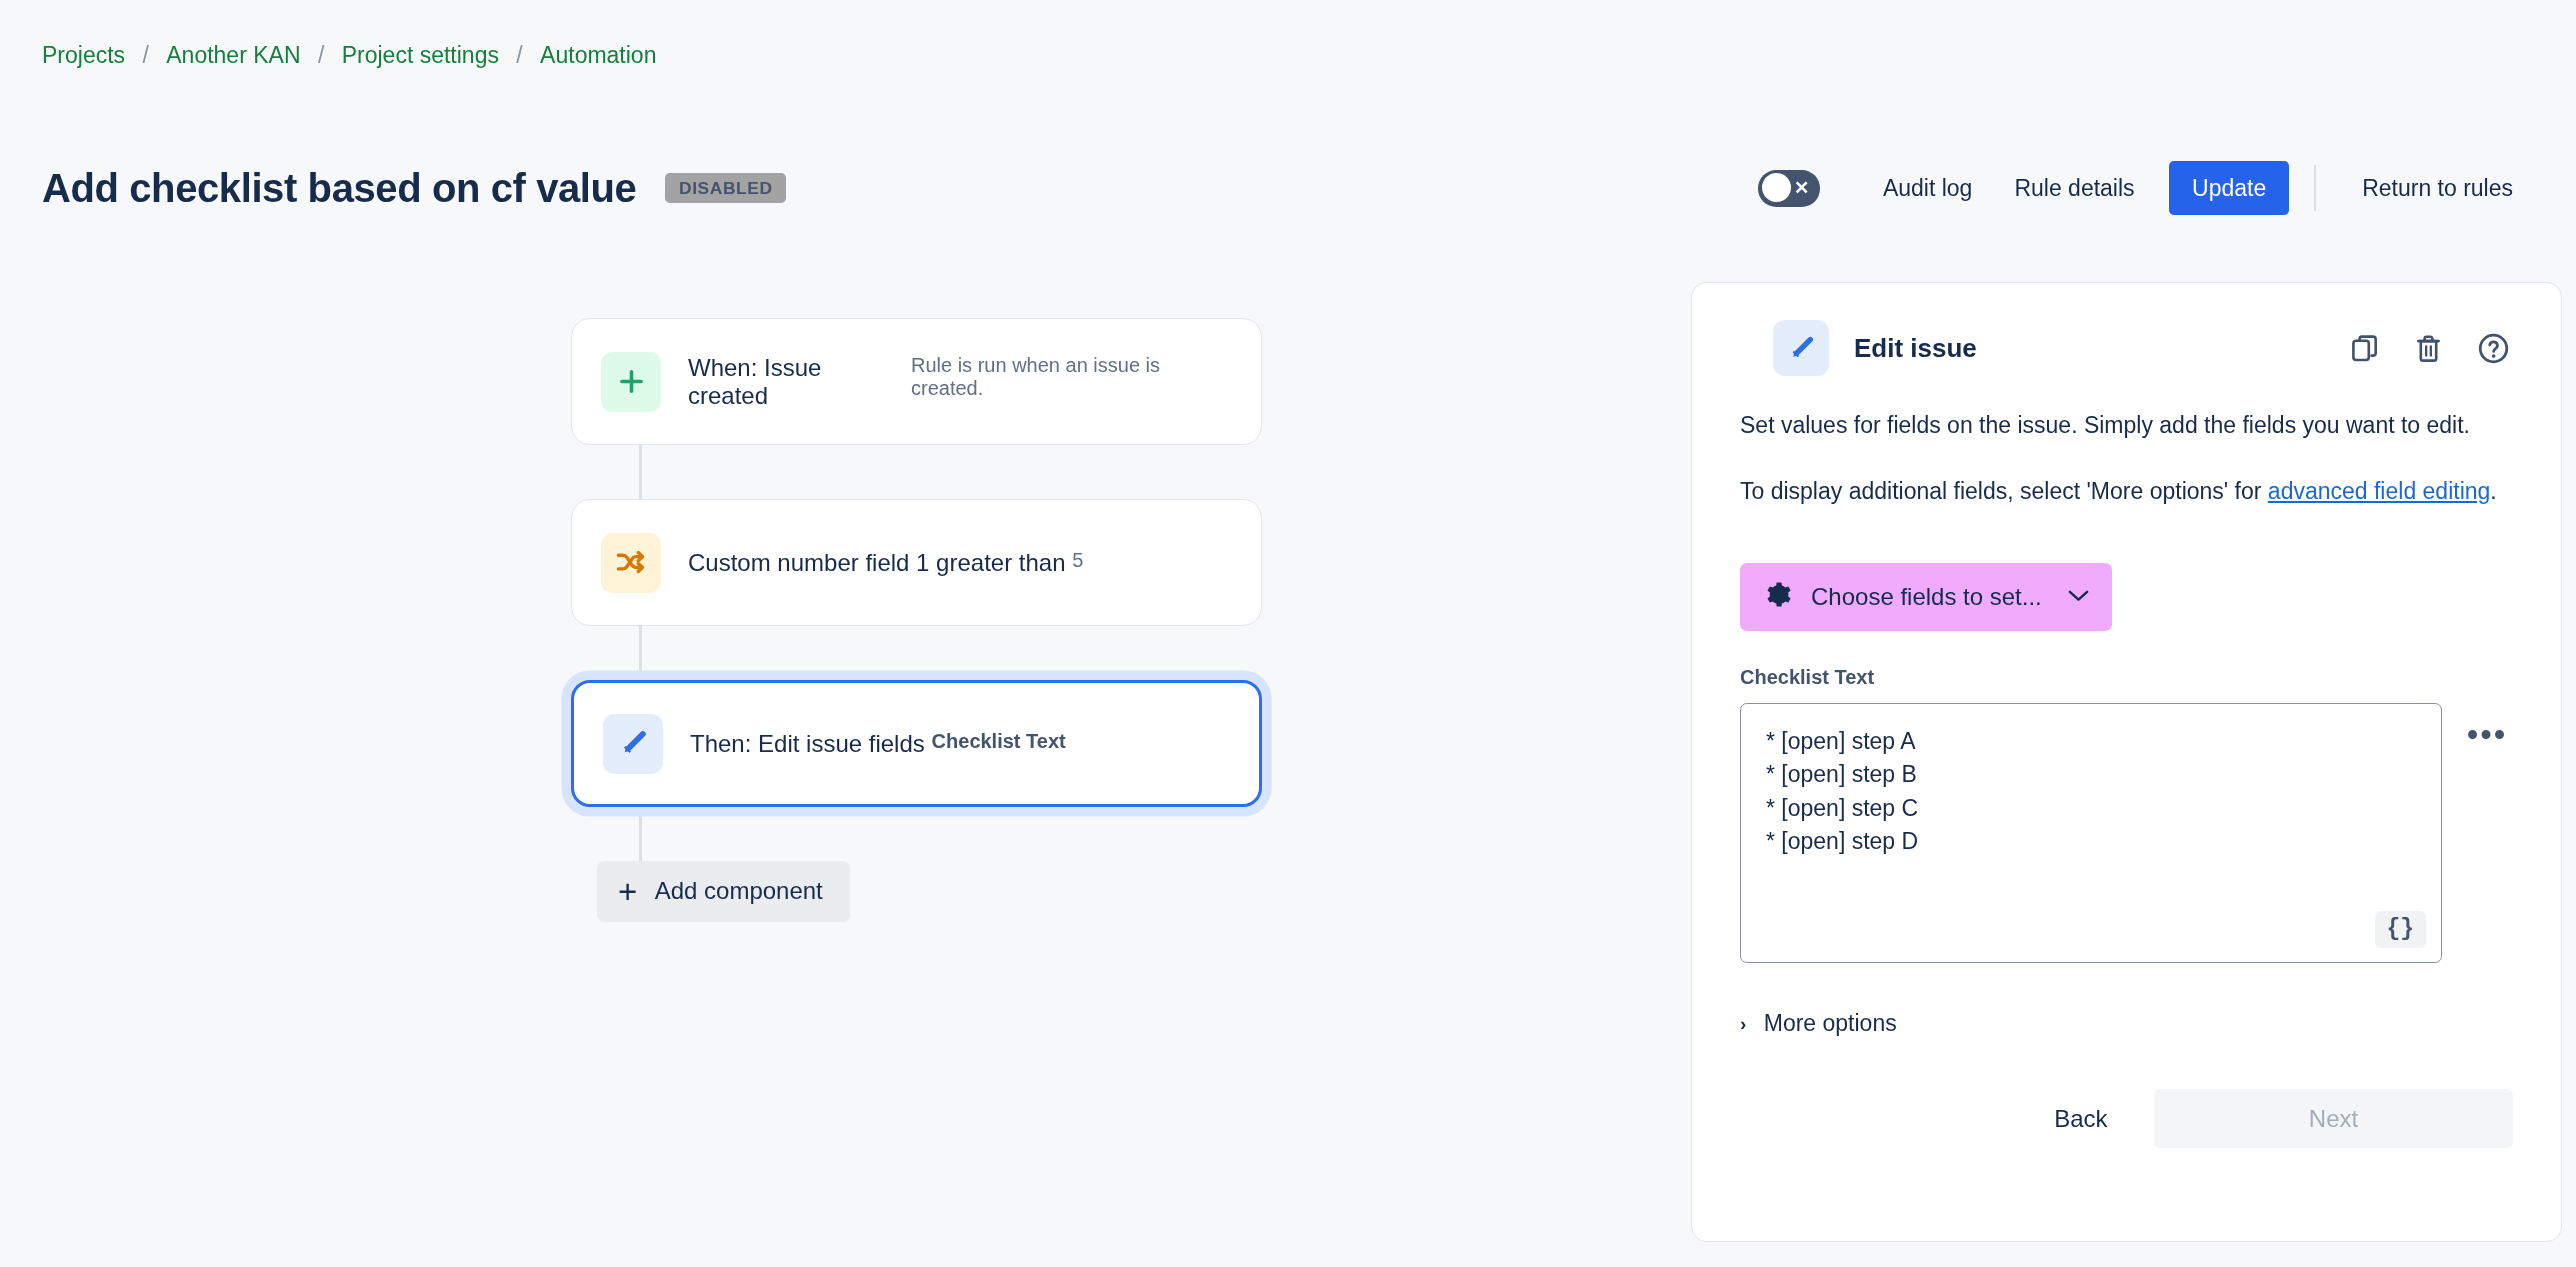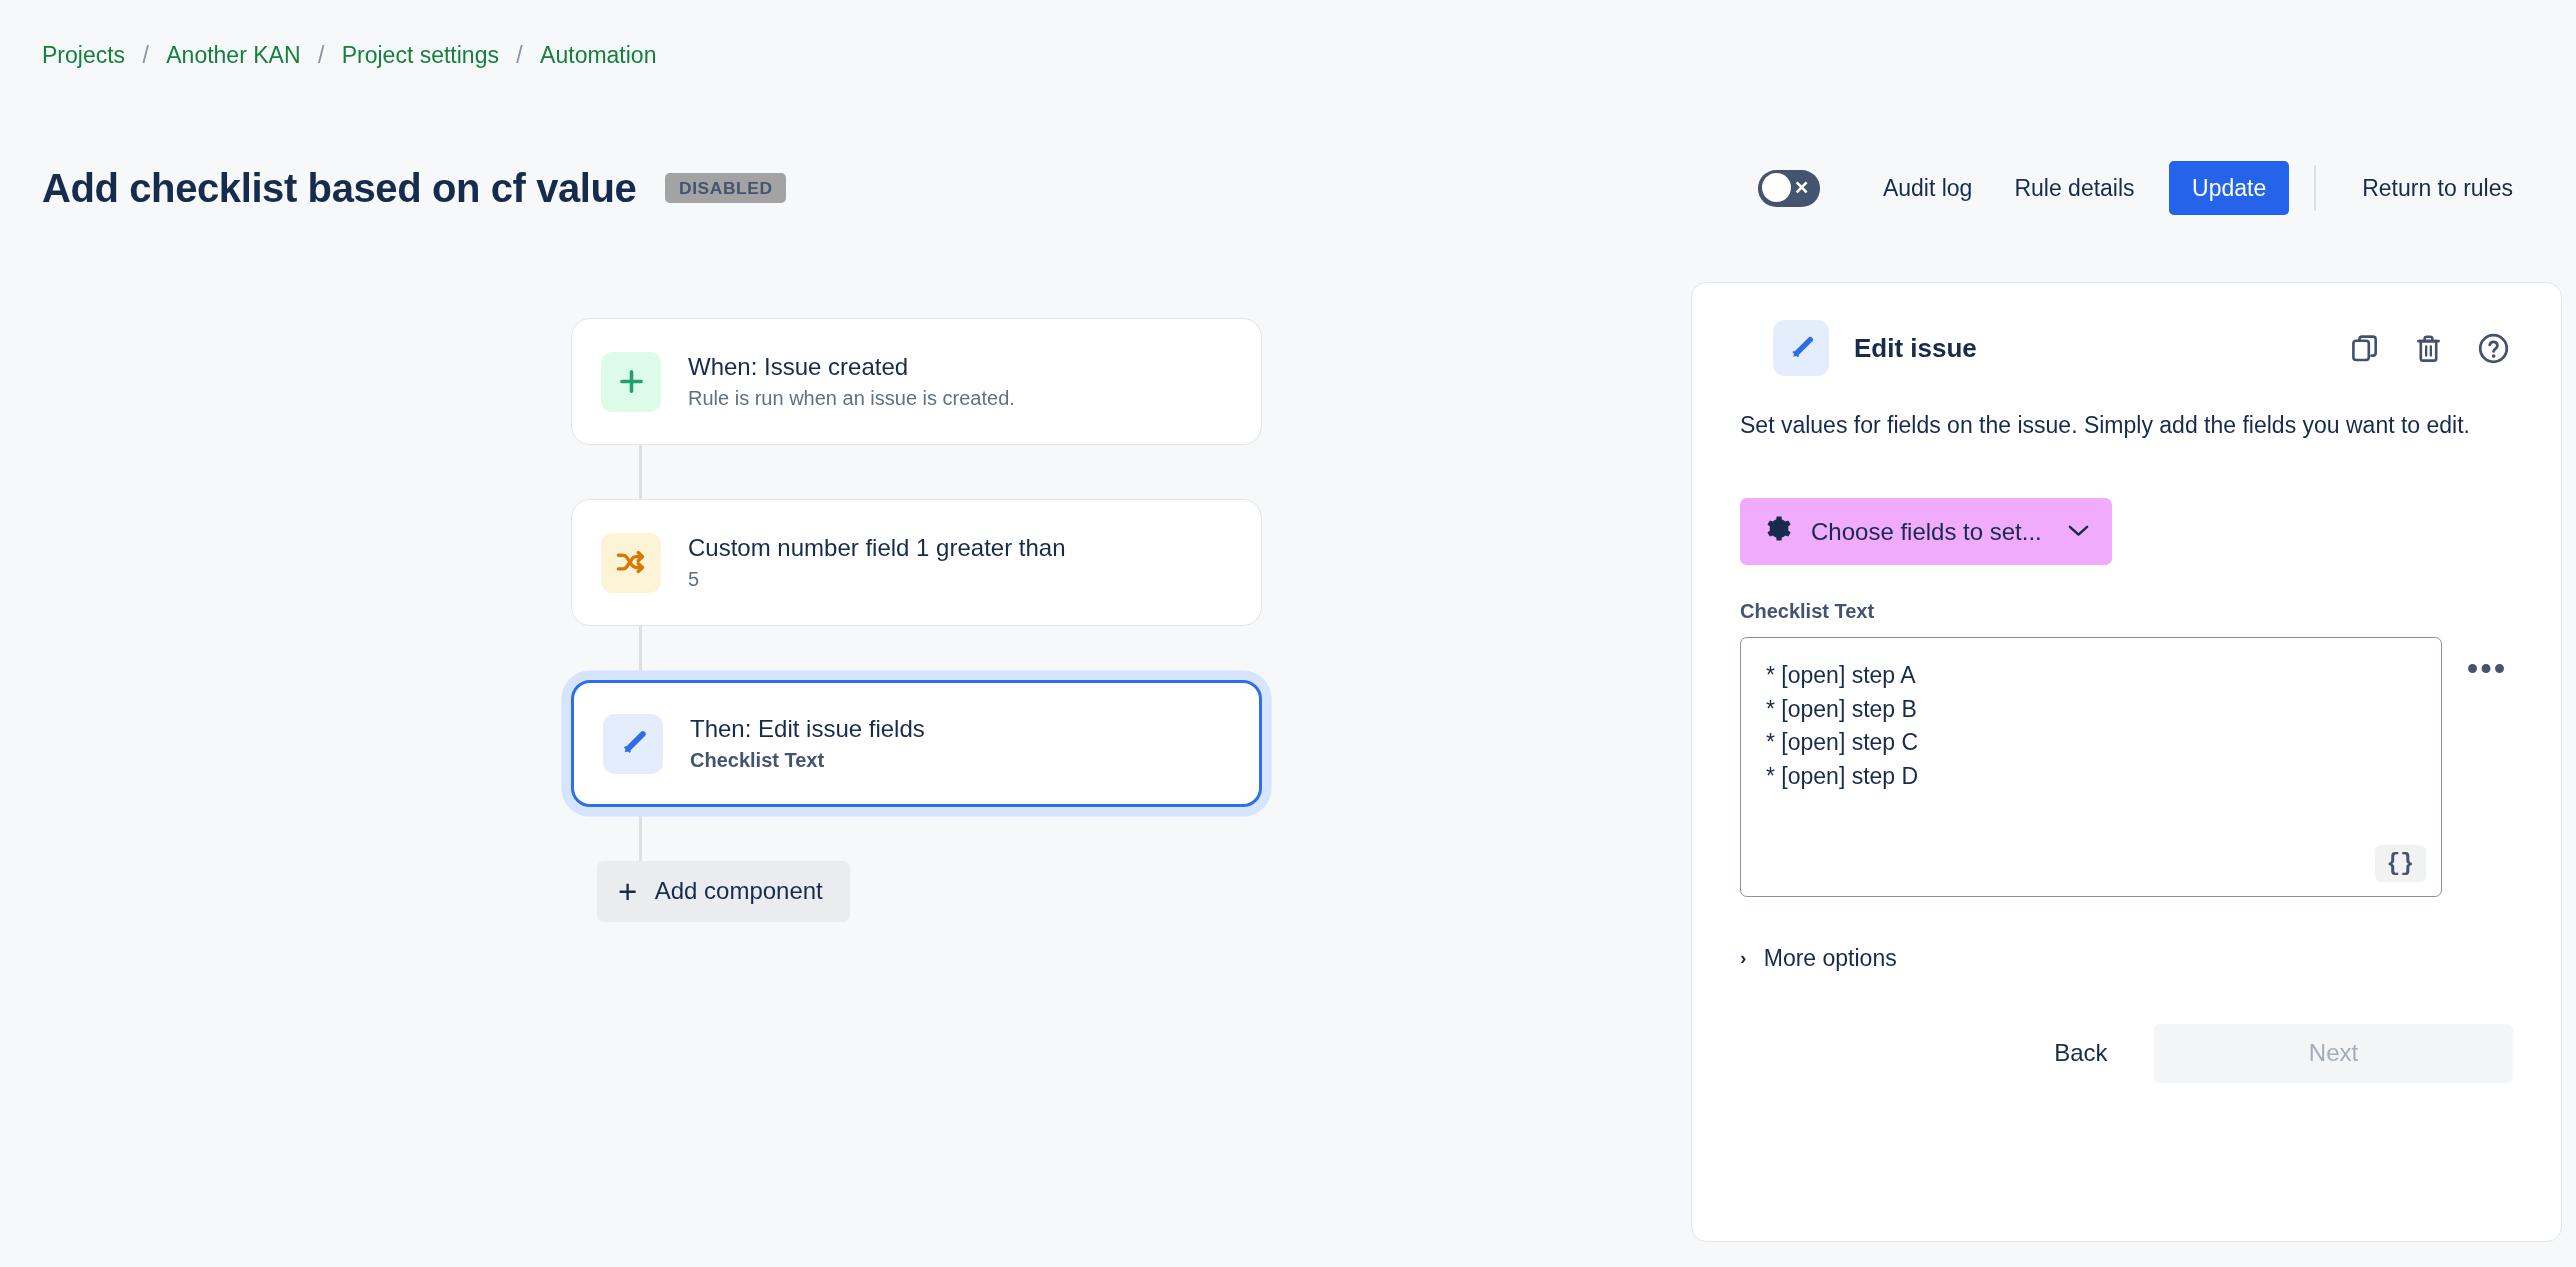--- a/index.html
+++ b/index.html
@@ -87,21 +87,21 @@
     box-shadow: 0 0 0 9.6px #D6E4FD;
   }
   .card-icon {
     width: 60px; height: 60px; border-radius: 11.6px; flex:none;
     display:flex; align-items:center; justify-content:center;
     margin-right: 27px;
   }
   .card-icon.green { background:#DCFCE9; }
   .card-icon.yellow { background:#FDF3D7; }
   .card-icon.blue { background:#E4EDFC; }
-  .card-text { display:flex; flex-direction:column; gap: 6.8px; min-width:0; }
+  .card-text { display:flex; flex-direction:row; gap: 6.8px; min-width:0; }
   .card-title { font-size: 24px; color:#172B4D; line-height: 1.15; }
   .card-sub { font-size: 20px; color:#626F86; line-height:1.15; }
   .card-sub.bold { font-weight: 700; color:#44546F; }
 
   .connector { width: 2.9px; background:#DCDFE4; height: 54px; margin-left: 68px; }
 
   #add-component-button {
     margin-left: 26px; margin-top: 0;
     background:#EBECF0; border:none; border-radius: 6.8px;
     font-family:inherit; font-size: 24px; color:#172B4D;
@@ -320,20 +320,23 @@
           <circle cx="12" cy="12" r="9.1" fill="none" stroke="#42526E" stroke-width="1.9"></circle>
           <path d="M9.4 9.5a2.7 2.7 0 0 1 5.3.6c0 1.8-2.6 2.1-2.6 3.9" fill="none" stroke="#42526E" stroke-width="1.9" stroke-linecap="round"></path>
           <circle cx="12.1" cy="17.2" r="1.25" fill="#42526E"></circle>
         </svg>
       </button>
     </div>
   </div>
 
   <p class="panel-para">Set values for fields on the issue. Simply add the fields you want to edit.</p>
 
+  <p class="panel-para second">
+    <span>To display additional fields, select 'More options' for </span><a id="advanced-field-editing-link">advanced field editing</a><span>.</span>
+  </p>
 
   <button id="choose-fields-dropdown">
     <span>
       <svg width="29" height="29" viewBox="0 0 24 24" aria-hidden="true">
         <path d="M12 8.6a3.4 3.4 0 1 0 0 6.8 3.4 3.4 0 0 0 0-6.8zm9 3.4c0-.6-.05-1.1-.14-1.65l2.05-1.6-2-3.46-2.42 1a8.9 8.9 0 0 0-2.85-1.65L15.3 2h-4l-.34 2.64A8.9 8.9 0 0 0 8.1 6.3l-2.42-1-2 3.46 2.05 1.6a9.6 9.6 0 0 0 0 3.3l-2.05 1.6 2 3.46 2.42-1a8.9 8.9 0 0 0 2.86 1.65L11.3 22h4l.34-2.64a8.9 8.9 0 0 0 2.85-1.65l2.42 1 2-3.46-2.05-1.6c.09-.55.14-1.1.14-1.65z" fill="#172B4D"></path>
       </svg>
     </span>
     <span>Choose fields to set...</span>
     <span class="chev">
       <svg width="21" height="13.5" viewBox="0 0 22 14" aria-hidden="true">

